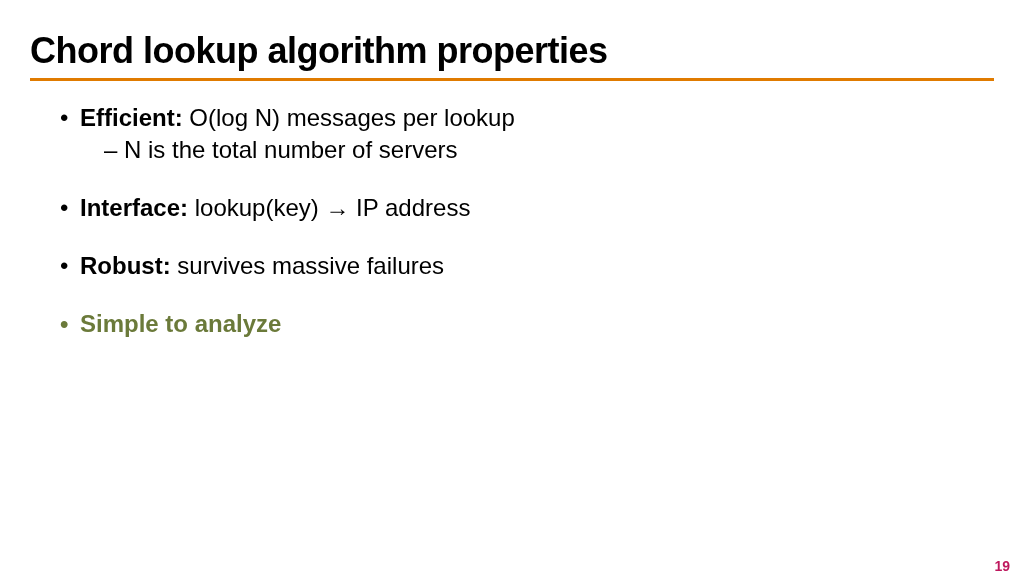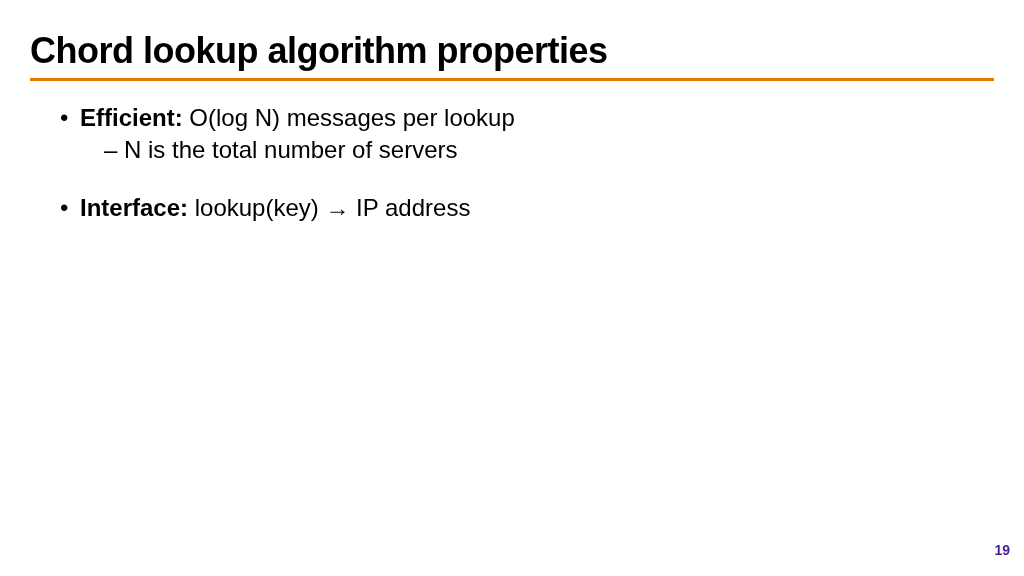--- a/index.html
+++ b/index.html
@@ -9,35 +9,39 @@
   .rule { border: none; border-top: 3px solid #e07b00; margin-top: 6px; }
   .content { padding: 22px 0 0 30px; font-size: 24px; line-height: 1.25; }
   .content ul { list-style: none; }
   .content > ul > li { margin-bottom: 28px; position: relative; padding-left: 20px; }
   .content > ul > li::before { content: "•"; position: absolute; left: 0; top: 0; }
   .sub { list-style: none; padding-left: 24px; margin-top: 2px; }
   .sub li { position: relative; padding-left: 20px; }
   .sub li::before { content: "–"; position: absolute; left: 0; top: 0; }
   .bold { font-weight: 700; }
   .olive { color: #6b7a3a; font-weight: 700; }
-  .pagenum { position: absolute; right: 14px; bottom: 18px; font-size: 14px; font-weight: 700; color: #4c1d95; }
+  .pagenum { position: absolute; right: 14px; bottom: 2px; font-size: 14px; font-weight: 700; color: #be185d; }
 </style>
 </head>
 <body>
 
 <div class="slide">
   <h1 class="title">Chord lookup algorithm properties</h1>
   <hr class="rule">
   <div class="content">
     <ul>
       <li>
         <span class="bold">Efficient:</span><span> O(log N) messages per lookup</span>
         <ul class="sub">
           <li>N is the total number of servers</li>
         </ul>
       </li>
       <li>
         <span class="bold">Interface:</span><span> lookup(key) → IP address</span>
       </li>
+      <li>
+        <span class="bold">Robust:</span><span> survives massive failures</span>
+      </li>
+      <li class="olive">Simple to analyze</li>
     </ul>
   </div>
   <div class="pagenum">19</div>
 </div>
 
 </body></html>

